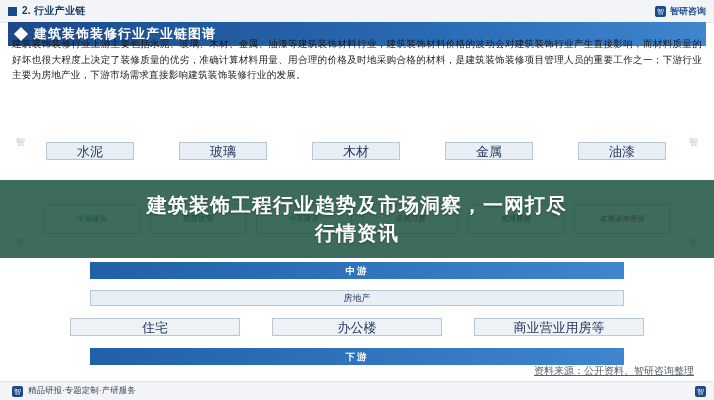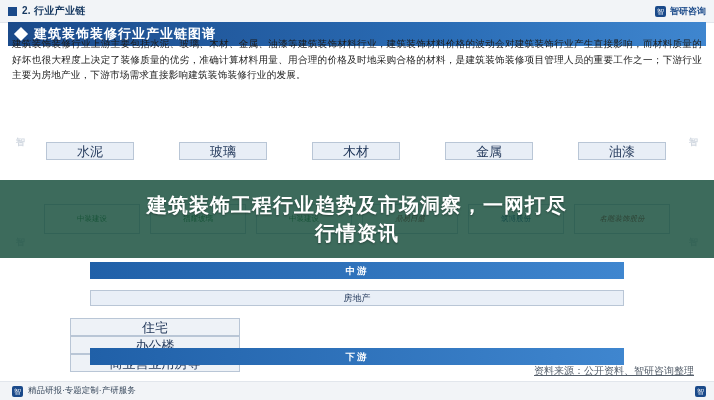--- a/index.html
+++ b/index.html
@@ -193,21 +193,20 @@
     text-align: center;
     line-height: 14px;
   }
 
   .down-row {
     position: absolute;
     top: 192px; left: 60px;
     width: 574px;
     display: flex;
     justify-content: space-between;
-    flex-direction: column;
   }
   .down-row .cell { width: 170px; }
 
   
   .overlay {
     position: absolute;
     top: 160px; left: 0;
     width: 714px;
     height: 78px;
     background: rgba(18, 75, 56, 0.82);

